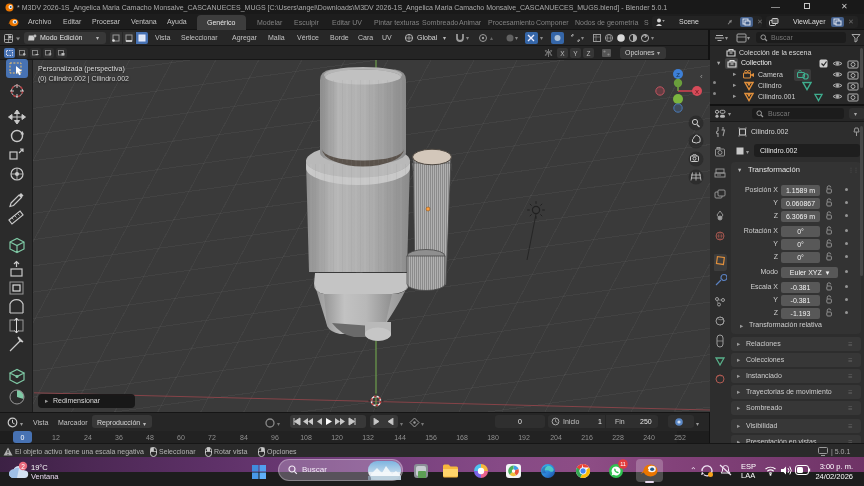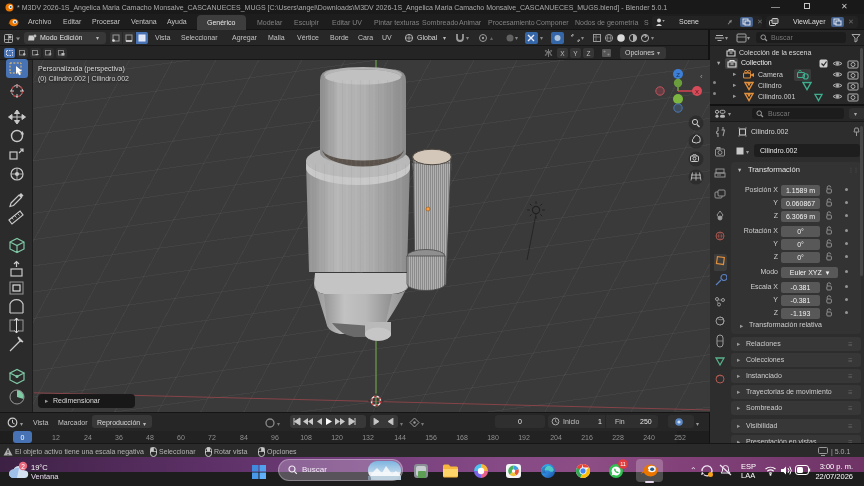--- a/index.html
+++ b/index.html
@@ -952,16 +952,16 @@
  <svg class="a" style="left:780px;top:8px" width="12" height="11" viewBox="0 0 12 11">
       <path d="M1,4 h2.5 L6,1.5 v8 L3.5,7 H1z" fill="#fff"></path>
       <path d="M8,3 a4,4 0 0 1 0,5 M9.8,1.6 a6.5,6.5 0 0 1 0,7.8" fill="none" stroke="#fff" stroke-width="1"></path>
     </svg>
  <svg class="a" style="left:795px;top:8px" width="16" height="10" viewBox="0 0 16 10">
       <rect x="0.5" y="0.5" width="13" height="9" rx="2.5" fill="none" stroke="#fff" stroke-width="1"></rect>
       <rect x="2" y="2" width="6" height="6" rx="1.5" fill="#fff"></rect>
       <path d="M14.5,3.5 v3" stroke="#fff" stroke-width="1.3"></path>
     </svg>
  <div class="a" style="left:815px;top:5px;width:38px;text-align:right;font-size:7.5px;color:#fff">3:00 p. m.</div>
- <div class="a" style="left:809px;top:14.5px;width:44px;text-align:right;font-size:7.5px;color:#fff">22/07/2026</div>
+ <div class="a" style="left:809px;top:14.5px;width:44px;text-align:right;font-size:7.5px;color:#fff">24/02/2026</div>
 </div>
 <div class="a" style="left:860px;top:48px;width:3px;height:40px;background:#4a4a4a;border-radius:2px"></div>
 <div class="a" style="left:860px;top:126px;width:3px;height:150px;background:#474747;border-radius:2px"></div>
 
 </body></html>

